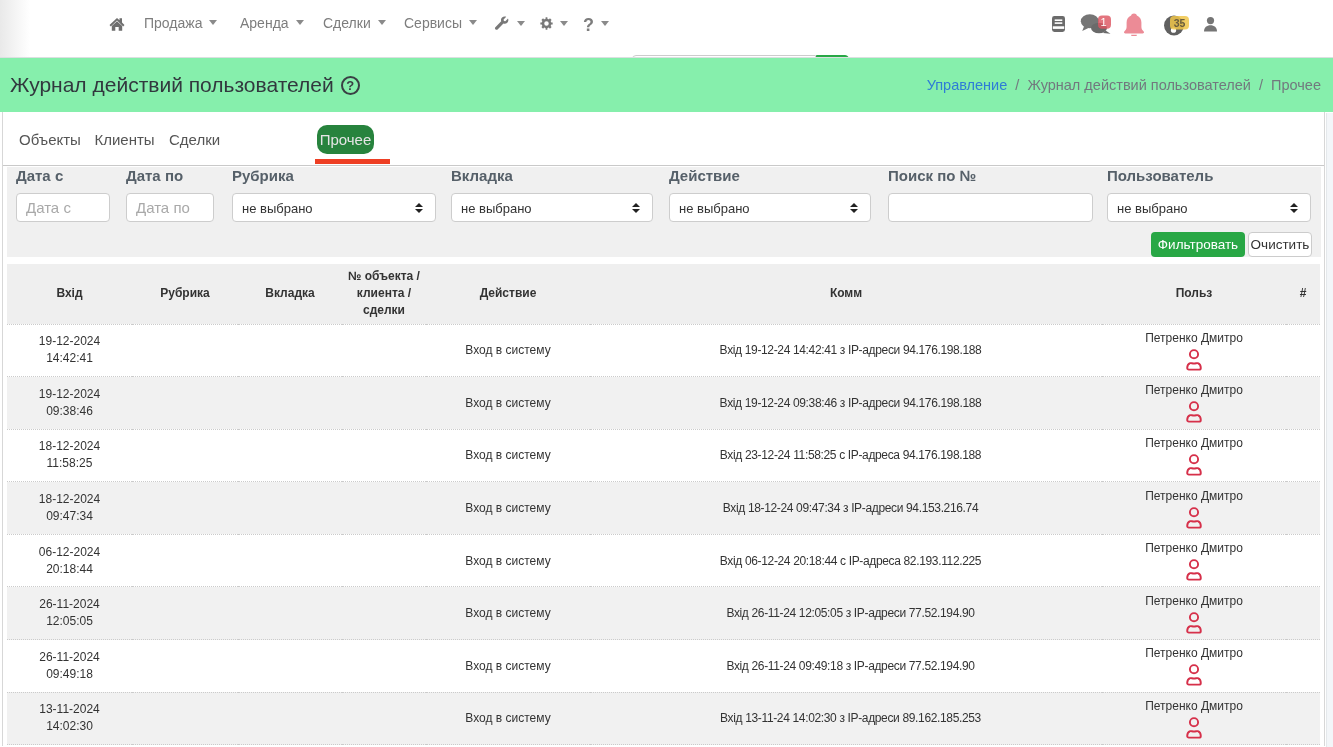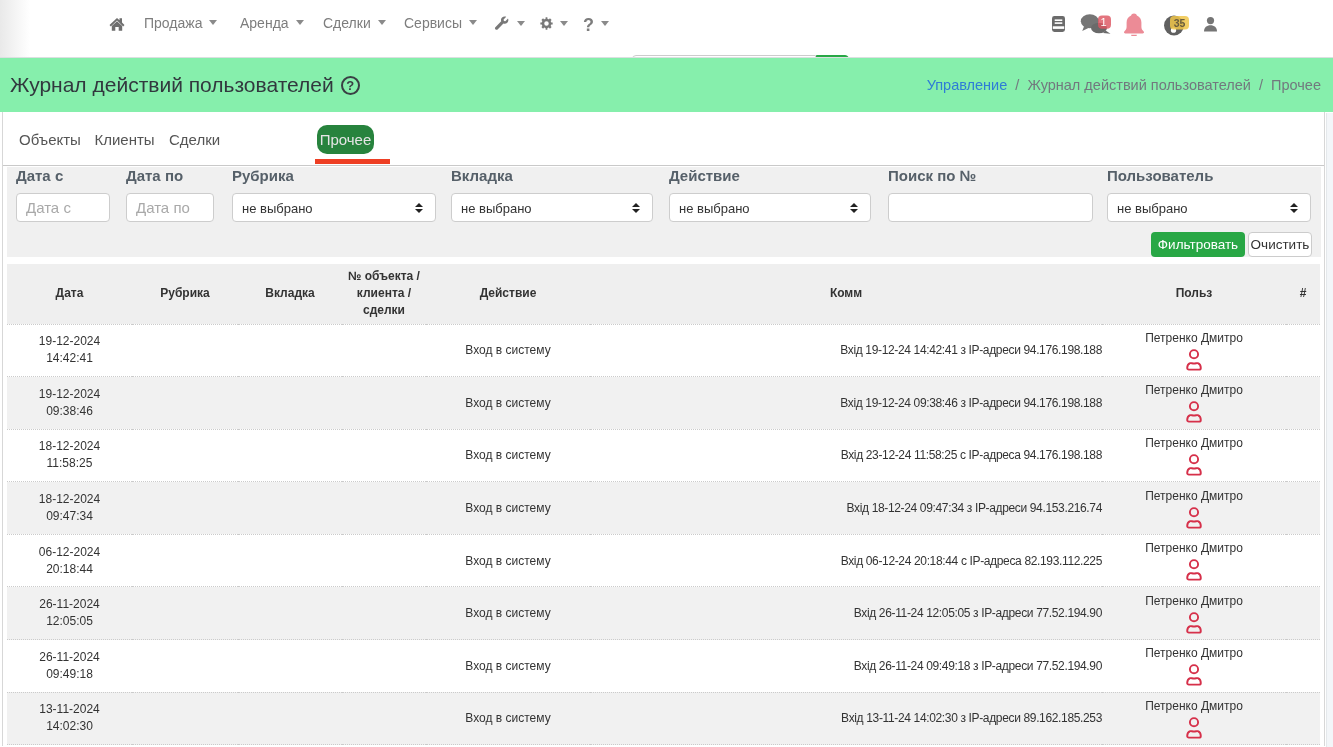--- a/index.html
+++ b/index.html
@@ -57,21 +57,21 @@
   border:1px solid #ccc; border-radius:4px; color:#333; font-size:13.5px; display:flex;
   align-items:center; justify-content:center; }
 table.log { position:absolute; left:4px; top:152px; width:1313px; border-collapse:collapse;
   table-layout:fixed; font-size:12px; color:#333; }
 table.log th { font-weight:bold; background:#efefef; height:60px; vertical-align:middle;
   text-align:center; line-height:17px; padding:0; }
 table.log td { height:52.6px; vertical-align:middle; text-align:center; padding:0;
   border-top:1px dotted #cbcbcb; }
 table.log tr.g td { background:#f1f1f1; }
 table.log tbody tr:last-child td { border-bottom:1px dotted #cbcbcb; }
-table.log td.comm { text-align:right; padding-left:9px; letter-spacing:-0.35px; }
+table.log td.comm { text-align:center; padding-left:9px; letter-spacing:-0.35px; }
 .datec div { line-height:17px; }
 .userc { line-height:13px; }
 .userc .uname { padding-top:2px; }
 .usvg { display:block; margin:3px auto 0; }
 .scrollstrip { position:fixed; right:0; top:113px; width:7px; height:634px; background:#f3f6f9;
   border-left:1px solid #e4e8eb; }
 </style>
 </head>
 <body>
 <div class="navbar">
@@ -210,21 +210,21 @@
         <col style="width:106px">
         <col style="width:104px">
         <col style="width:84px">
       <col style="width:164px">
         <col style="width:512px">
         <col style="width:184px">
         <col style="width:34px">
     </colgroup>
     <thead>
       <tr>
-          <th>Дата</th>
+          <th>Вхід</th>
           <th>Рубрика</th>
           <th>Вкладка</th>
           <th>№ объекта /<br>клиента /<br>сделки</th>
           <th>Действие</th>
           <th>Комм</th>
           <th>Польз</th>
           <th>#</th>
         </tr>
     </thead>
     <tbody>

